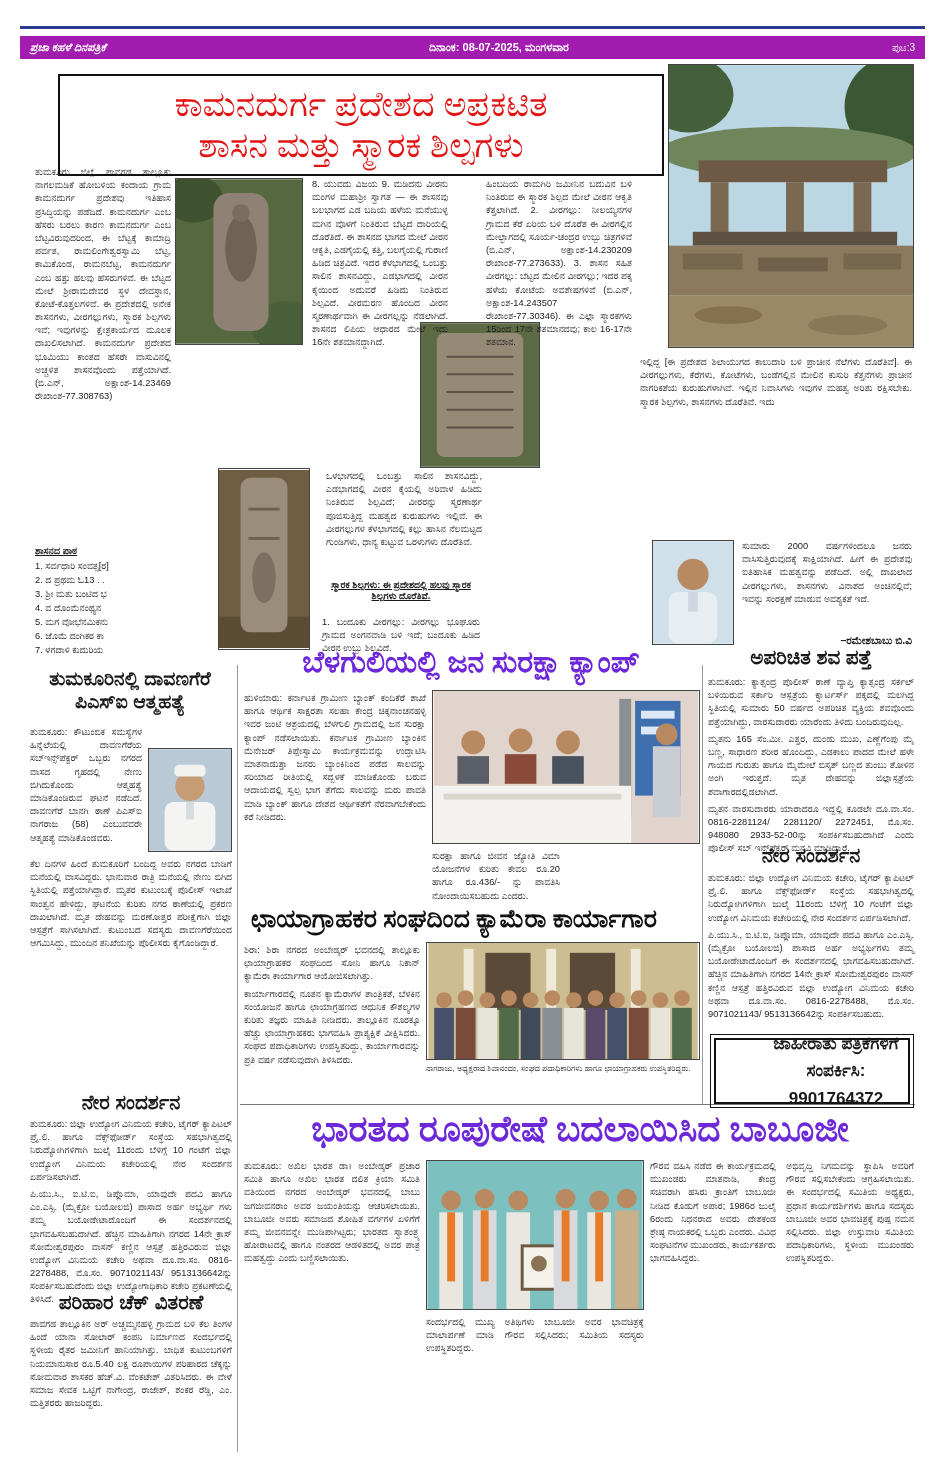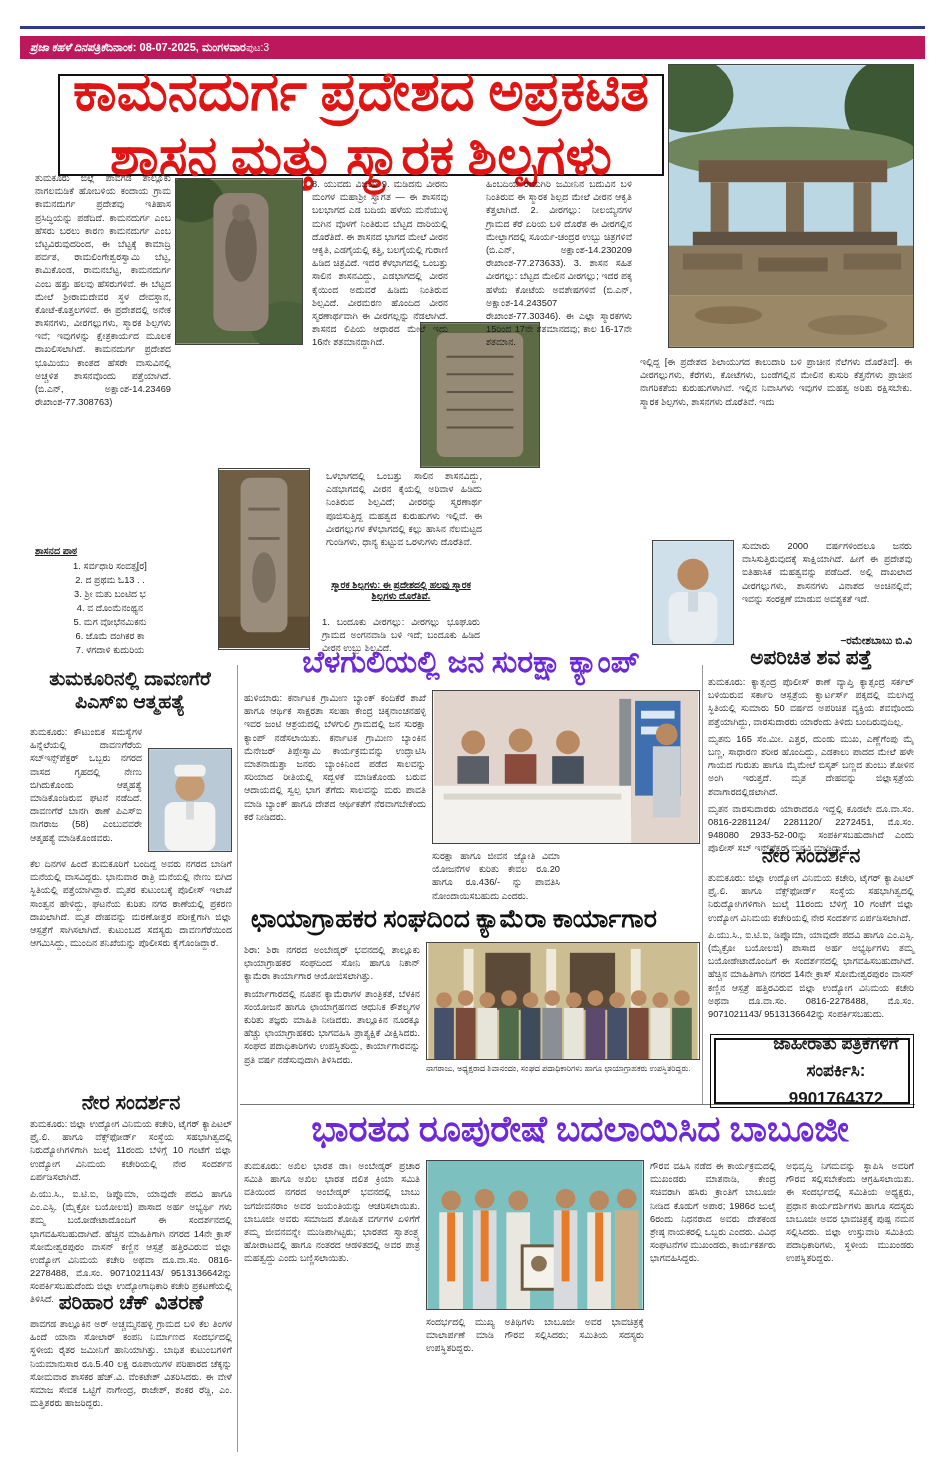--- a/index.html
+++ b/index.html
@@ -1,39 +1,39 @@
 <!DOCTYPE html>
 <html><head>
 <meta charset="utf-8">
 <style>
   html,body{margin:0;padding:0;background:#e8e8e8;}
   .page{position:relative;width:945px;height:1458px;background:#ffffff;margin:0 auto;overflow:hidden;
         font-family:"Liberation Sans","DejaVu Sans",sans-serif;color:#1a1a1a;}
   .abs{position:absolute;}
   .masthead-rule{background:#2b3a8f;}
-  .masthead{background:#be185d;color:#ffffff;display:flex;align-items:center;
+  .masthead{background:#a21caf;color:#ffffff;display:flex;align-items:center;justify-content:space-between;
             padding:0 10px;box-sizing:border-box;font-size:11px;}
   .masthead .brand{font-style:italic;font-weight:bold;}
   .masthead .date{font-weight:bold;}
   .masthead .pageno{font-size:10px;}
   .lead-box{border:2px solid #111;box-sizing:border-box;display:flex;flex-direction:column;
             align-items:center;justify-content:center;}
-  .lead-head{font-family:"Liberation Serif","DejaVu Serif",serif;font-weight:bold;color:#e11414;
-             text-align:left;font-size:54px;line-height:1.18;}
+  .lead-head{font-family:"Liberation Serif","DejaVu Serif",serif;font-weight:normal;color:#e11414;
+             text-align:left;font-size:35px;line-height:1.18;}
   .body-txt{font-size:9.3px;line-height:1.42;text-align:justify;}
   .body-txt p{margin:0 0 4px 0;}
   .small-head{font-weight:bold;text-align:center;line-height:1.2;}
   .red-head{font-family:"Liberation Serif","DejaVu Serif",serif;font-weight:bold;color:#6d28d9;text-align:center;}
   .black-head{font-family:"Liberation Serif","DejaVu Serif",serif;font-weight:bold;color:#111;text-align:center;}
   .photo{border:1px solid #444;box-sizing:border-box;display:block;}
   .caption{font-size:8px;line-height:1.3;}
   .underline{ text-decoration:underline;font-weight:bold;text-align:center;display:block;}
   .insc-title{font-weight:bold;text-decoration:underline;margin-top:8px;}
   .insc li{margin:0;padding:0;}
-  .insc{list-style:none;margin:2px 0 0 0;padding:0;font-size:9.3px;line-height:1.5;text-align:center;}
+  .insc{list-style:none;margin:2px 0 0 0;padding:0;font-size:9.3px;line-height:1.5;}
   .vline{background:#999;width:1px;}
   .hline{background:#777;height:1px;}
   .ad-box{border:2px solid #111;outline:1px solid #111;outline-offset:3px;box-sizing:border-box;
           display:flex;flex-direction:column;align-items:center;justify-content:center;
           font-weight:bold;font-size:17px;line-height:1.6;text-align:center;padding-left:48px;}
   .byline{font-weight:bold;font-size:10.5px;text-align:right;}
 </style>
 </head>
 <body>
 
@@ -89,21 +89,21 @@
   <svg class="abs photo" style="left:420px;top:322px;" width="120" height="146" viewBox="0 0 120 146">
     <rect width="120" height="146" fill="#5d6b45"></rect>
     <rect x="16" y="10" width="88" height="126" rx="8" fill="#958a76"></rect>
     <line x1="26" y1="34" x2="94" y2="34" stroke="#5d5344" stroke-width="2"></line>
     <line x1="26" y1="52" x2="94" y2="52" stroke="#5d5344" stroke-width="2"></line>
     <line x1="26" y1="70" x2="94" y2="70" stroke="#5d5344" stroke-width="2"></line>
     <line x1="26" y1="88" x2="94" y2="88" stroke="#5d5344" stroke-width="2"></line>
     <line x1="26" y1="106" x2="94" y2="106" stroke="#5d5344" stroke-width="2"></line>
   </svg>
 
-  <div class="abs body-txt" style="left:35px;top:172px;width:136px;height:360px;">
+  <div class="abs body-txt" style="left:35px;top:166px;width:136px;height:360px;">
     <p>ತುಮಕೂರು ಜಿಲ್ಲೆ ಪಾವಗಡ ತಾಲ್ಲೂಕು ನಾಗಲಮಡಿಕೆ ಹೋಬಳಿಯ ಕಂದಾಯ ಗ್ರಾಮ ಕಾಮನದುರ್ಗ ಪ್ರದೇಶವು ಇತಿಹಾಸ ಪ್ರಸಿದ್ಧಿಯನ್ನು ಪಡೆದಿದೆ. ಕಾಮನದುರ್ಗ ಎಂಬ ಹೆಸರು ಬರಲು ಕಾರಣ ಕಾಮನದುರ್ಗ ಎಂಬ ಬೆಟ್ಟವಿರುವುದರಿಂದ, ಈ ಬೆಟ್ಟಕ್ಕೆ ಕಾಮಾದ್ರಿ ಪರ್ವತ, ರಾಮಲಿಂಗೇಶ್ವರಸ್ವಾಮಿ ಬೆಟ್ಟ, ಕಾಮಿಕೊಂಡ, ರಾಮನಬೆಟ್ಟ, ಕಾಮನದುರ್ಗ ಎಂಬ ಹತ್ತು ಹಲವು ಹೆಸರುಗಳಿವೆ. ಈ ಬೆಟ್ಟದ ಮೇಲೆ ಶ್ರೀರಾಮದೇವರ ಸ್ಥಳ ದೇವಸ್ಥಾನ, ಕೋಟೆ-ಕೊತ್ತಲಗಳಿವೆ. ಈ ಪ್ರದೇಶದಲ್ಲಿ ಅನೇಕ ಶಾಸನಗಳು, ವೀರಗಲ್ಲುಗಳು, ಸ್ಮಾರಕ ಶಿಲ್ಪಗಳು ಇವೆ; ಇವುಗಳನ್ನು ಕ್ಷೇತ್ರಕಾರ್ಯದ ಮೂಲಕ ದಾಖಲಿಸಲಾಗಿದೆ. ಕಾಮನದುರ್ಗ ಪ್ರದೇಶದ ಭೂಮಿಯು ಕಾಂತದ ಹೆಸರೇ ವಾಸುವಿನಲ್ಲಿ ಅಚ್ಚಳಿತ ಶಾಸನವೊಂದು ಪತ್ತೆಯಾಗಿದೆ. (ಬಿ.ಎನ್, ಅಕ್ಷಾಂಶ-14.23469 ರೇಖಾಂಶ-77.308763)</p>
   </div>
   <div class="abs" style="left:35px;top:540px;width:150px;height:118px;">
     <span class="insc-title" style="font-size:9.5px;">ಶಾಸನದ ಪಾಠ</span>
     <ul class="insc">
       <li>1. ಸರ್ವಧಾರಿ ಸಂವತ್ಸ[ರ]</li>
       <li>2. ದ ಪ್ರಥಮ ಓ13 . .</li>
       <li>3. ಶ್ರೀ ಮತು ಬಂಟಿದ ಭ</li>
       <li>4. ವ ದೊಂಮೆನಂಥ್ಯನ</li>
       <li>5. ಮಗ ವೋಭೆನಮಿಕನು</li>

